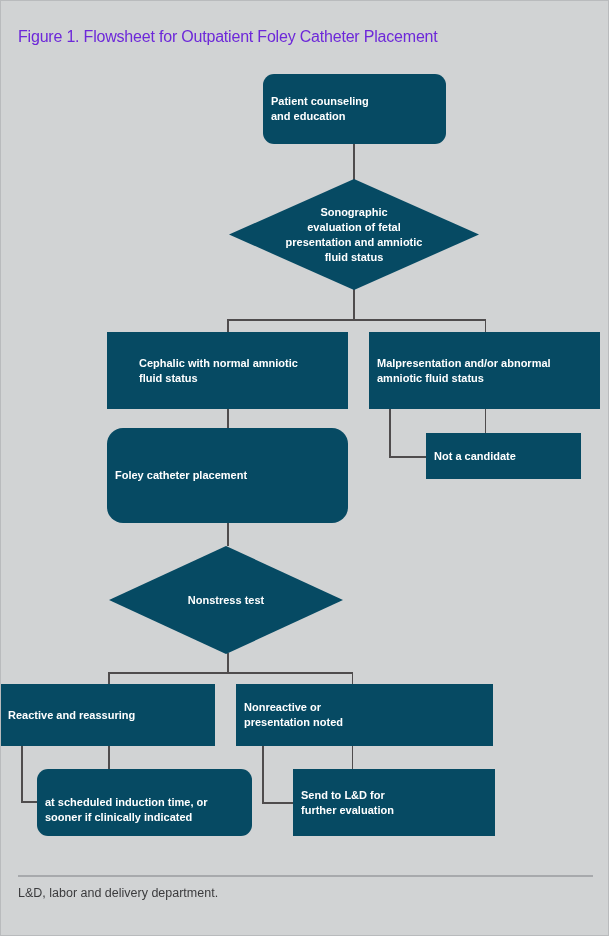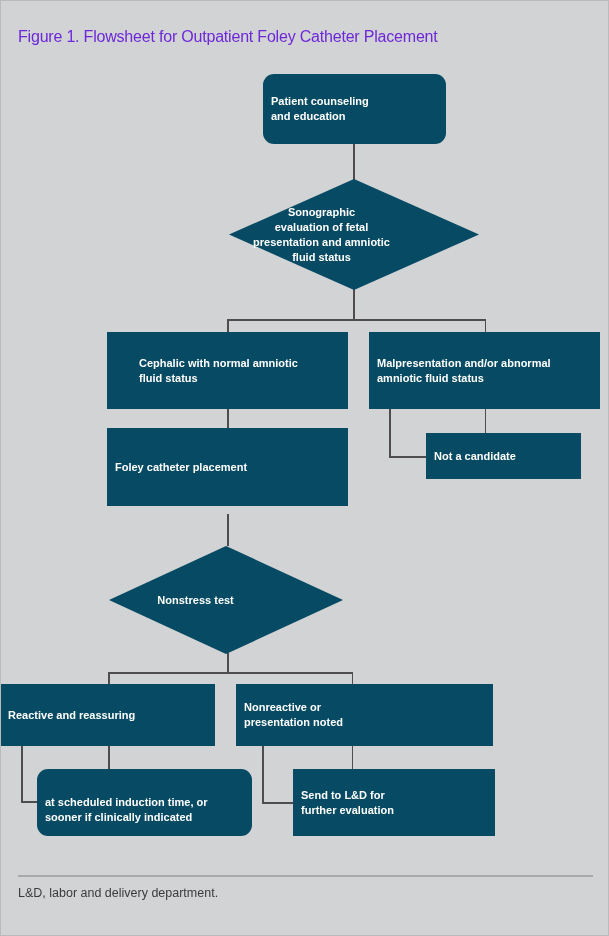--- a/index.html
+++ b/index.html
@@ -50,20 +50,21 @@
   }
   .node.rounded { border-radius: 11px; }
   .node .label { display: block; width: 100%; }
 
   
   .diamond {
     position: absolute;
     z-index: 3;
     display: flex;
     align-items: center;
+    justify-content: center;
   }
   .diamond .dshape {
     position: absolute;
     inset: 0;
     background: #064a63;
     clip-path: polygon(50% 0%, 100% 50%, 50% 100%, 0% 50%);
   }
   .diamond .label {
     position: relative;
     z-index: 2;
@@ -161,21 +162,21 @@
   </div>
 
   <div class="node" style="left:368px; top:331px; width:231px; height:77px;">
     <span class="label"><span>Malpresentation and/or abnormal</span><br><span>amniotic fluid status</span></span>
   </div>
 
   <div class="node" style="left:425px; top:432px; width:155px; height:46px;">
     <span class="label">Not a candidate</span>
   </div>
 
-  <div class="node" style="left:106px; top:427px; width:241px; height:78px;">
+  <div class="node" style="left:106px; top:427px; width:241px; height:95px;border-radius:16px;">
     <span class="label">Foley catheter placement</span>
   </div>
 
   <div class="diamond" style="left:108px; top:545px; width:234px; height:108px;">
     <div class="dshape"></div>
     <span class="label">Nonstress test</span>
   </div>
 
   <div class="node" style="left:-1px; top:683px; width:215px; height:62px;">
     <span class="label">Reactive and reassuring</span>

